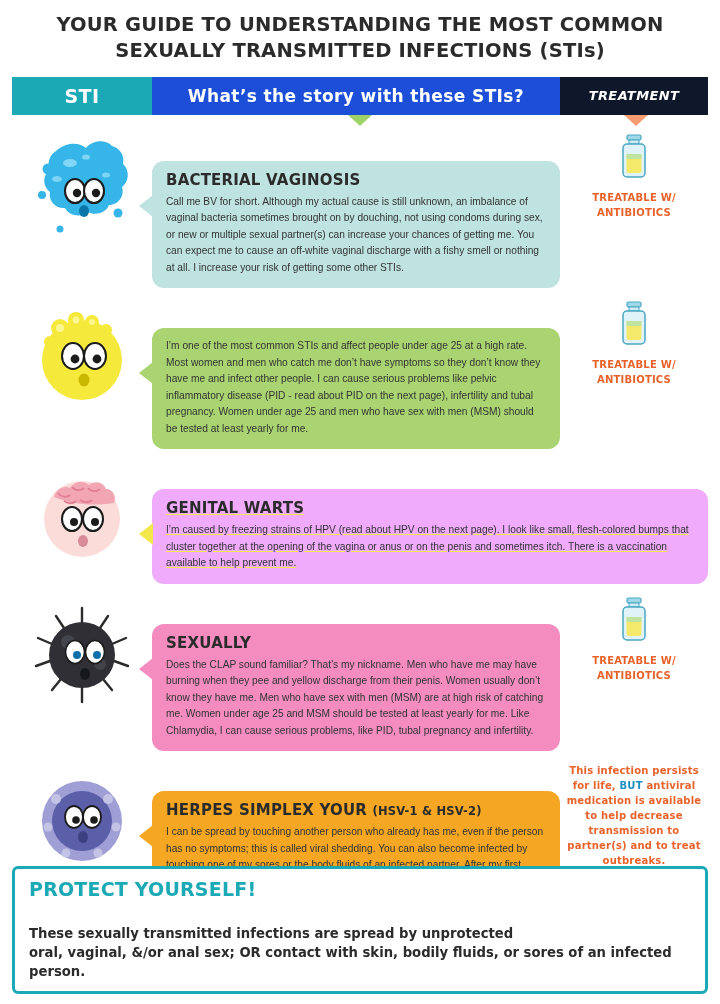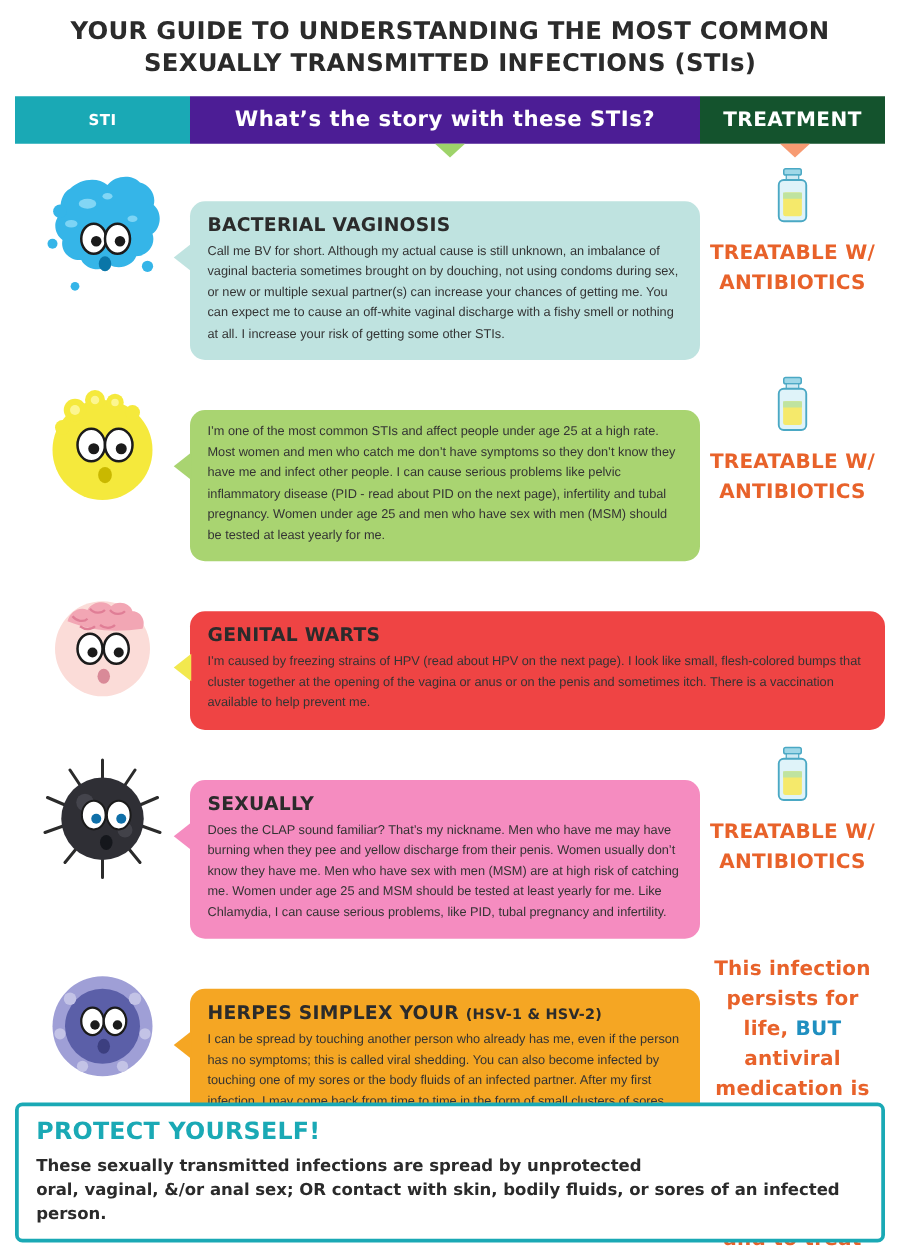--- a/index.html
+++ b/index.html
@@ -37,23 +37,23 @@
   }
   .hdr {
     display: flex;
     align-items: center;
     justify-content: center;
     font-family: "DejaVu Sans", sans-serif;
     font-weight: bold;
     color: #ffffff;
     letter-spacing: 0.4px;
   }
-  .hdr-sti { width: 140px; background: #1aa9b5; font-size: 12px; }
-  .hdr-story { flex: 1; background: #4c1d95; font-size: 17px; }
-  .hdr-treat { width: 148px; background: #14532d; font-size: 16px; color: #ffffff; }
+  .hdr-sti { width: 140px; background: #1aa9b5; font-size: 19px; }
+  .hdr-story { flex: 1; background: #1d4ed8; font-size: 17px; }
+  .hdr-treat { width: 148px; background: #0f172a; font-size: 13px; color: #ffffff; font-style: italic; }
 
   .hdr-notch {
     position: absolute;
     left: 50%;
     transform: translateX(-50%);
     bottom: -11px;
     width: 0; height: 0;
     border-left: 12px solid transparent;
     border-right: 12px solid transparent;
     border-top: 11px solid #9ed36a;
@@ -121,29 +121,29 @@
   }
   .bubble p {
     margin: 0;
     font-size: 10.2px;
     line-height: 1.62;
     color: #333333;
   }
 
   .b-bv      { background: #bfe3e0; color: #bfe3e0; }
   .b-chl     { background: #a9d471; color: #a9d471; }
-  .b-warts   { background: #ef4444; color: #f2e84e; }
+  .b-warts   { background: #f0abfc; color: #f2e84e; text-decoration: underline; }
   .b-gon     { background: #f58cc0; color: #f58cc0; }
   .b-herp    { background: #f5a623; color: #f5a623; }
 
   
   .treat-text {
     font-family: "DejaVu Sans", sans-serif;
     font-weight: bold;
-    font-size: 16px;
+    font-size: 10px;
     line-height: 1.5;
     color: #e8622a;
     letter-spacing: 0.2px;
   }
   .treat-text .blue { color: #1f8fc0; }
   .vial { margin-bottom: 5px; }
 
   
   .footer {
     position: absolute;
@@ -160,21 +160,21 @@
     color: #1aa9b5;
     letter-spacing: 0.2px;
   }
   .footer-text {
     font-family: "DejaVu Sans", sans-serif;
     font-weight: bold;
     font-size: 13.2px;
     color: #2b2b2b;
     line-height: 1.45;
   }
-  .footer-inline { display: flex; align-items: baseline; gap: 8px; flex-wrap: wrap; }
+  .footer-inline { display: flex; align-items: baseline; gap: 24px; flex-wrap: wrap; }
 </style>
 </head>
 <body>
 
 <div class="title-block">
   <div class="title-line">YOUR GUIDE TO UNDERSTANDING THE MOST COMMON</div>
   <div class="title-line">SEXUALLY TRANSMITTED INFECTIONS (STIs)</div>
 </div>
 
 <div class="header-bar">

